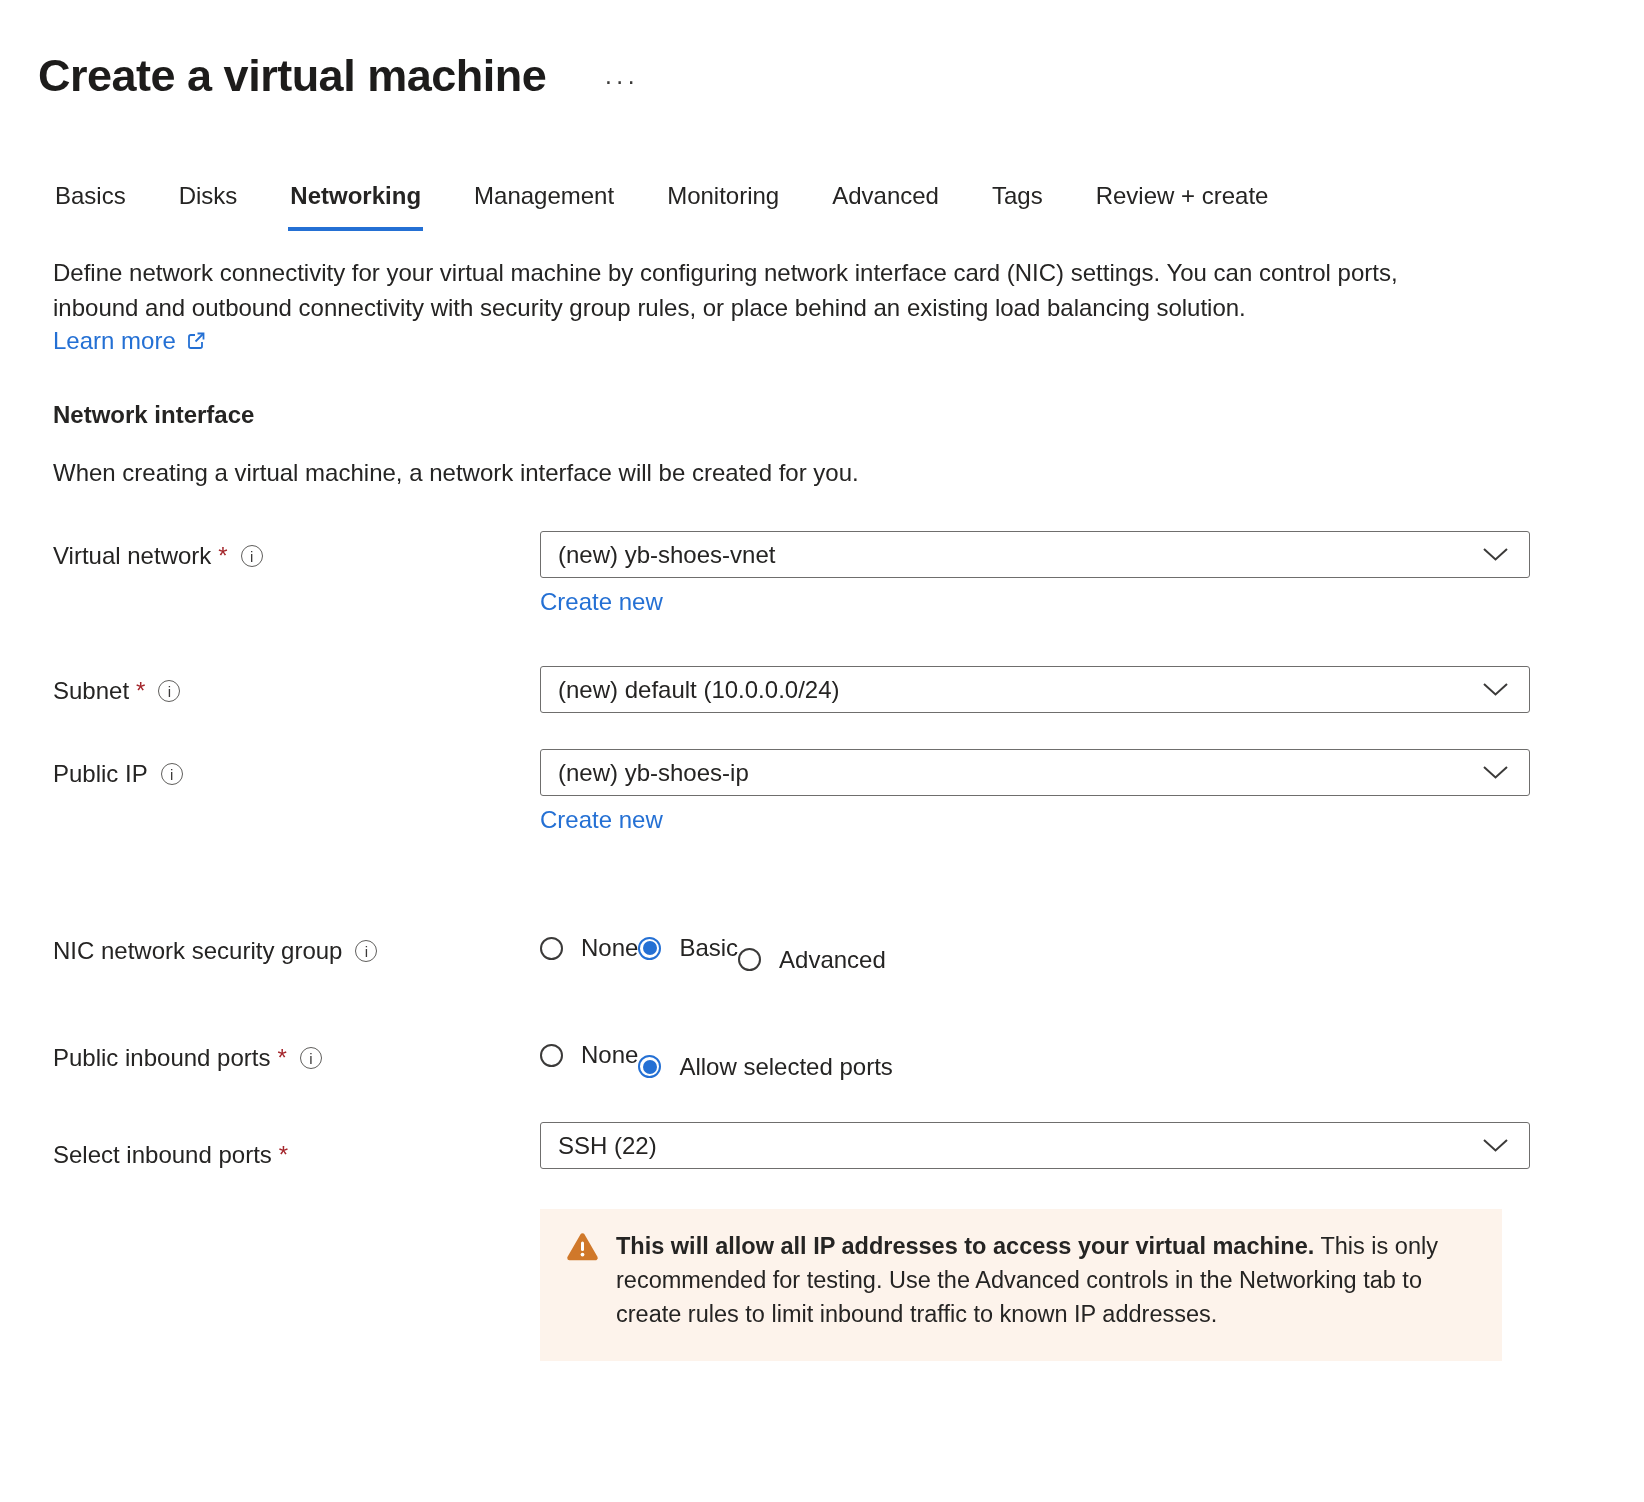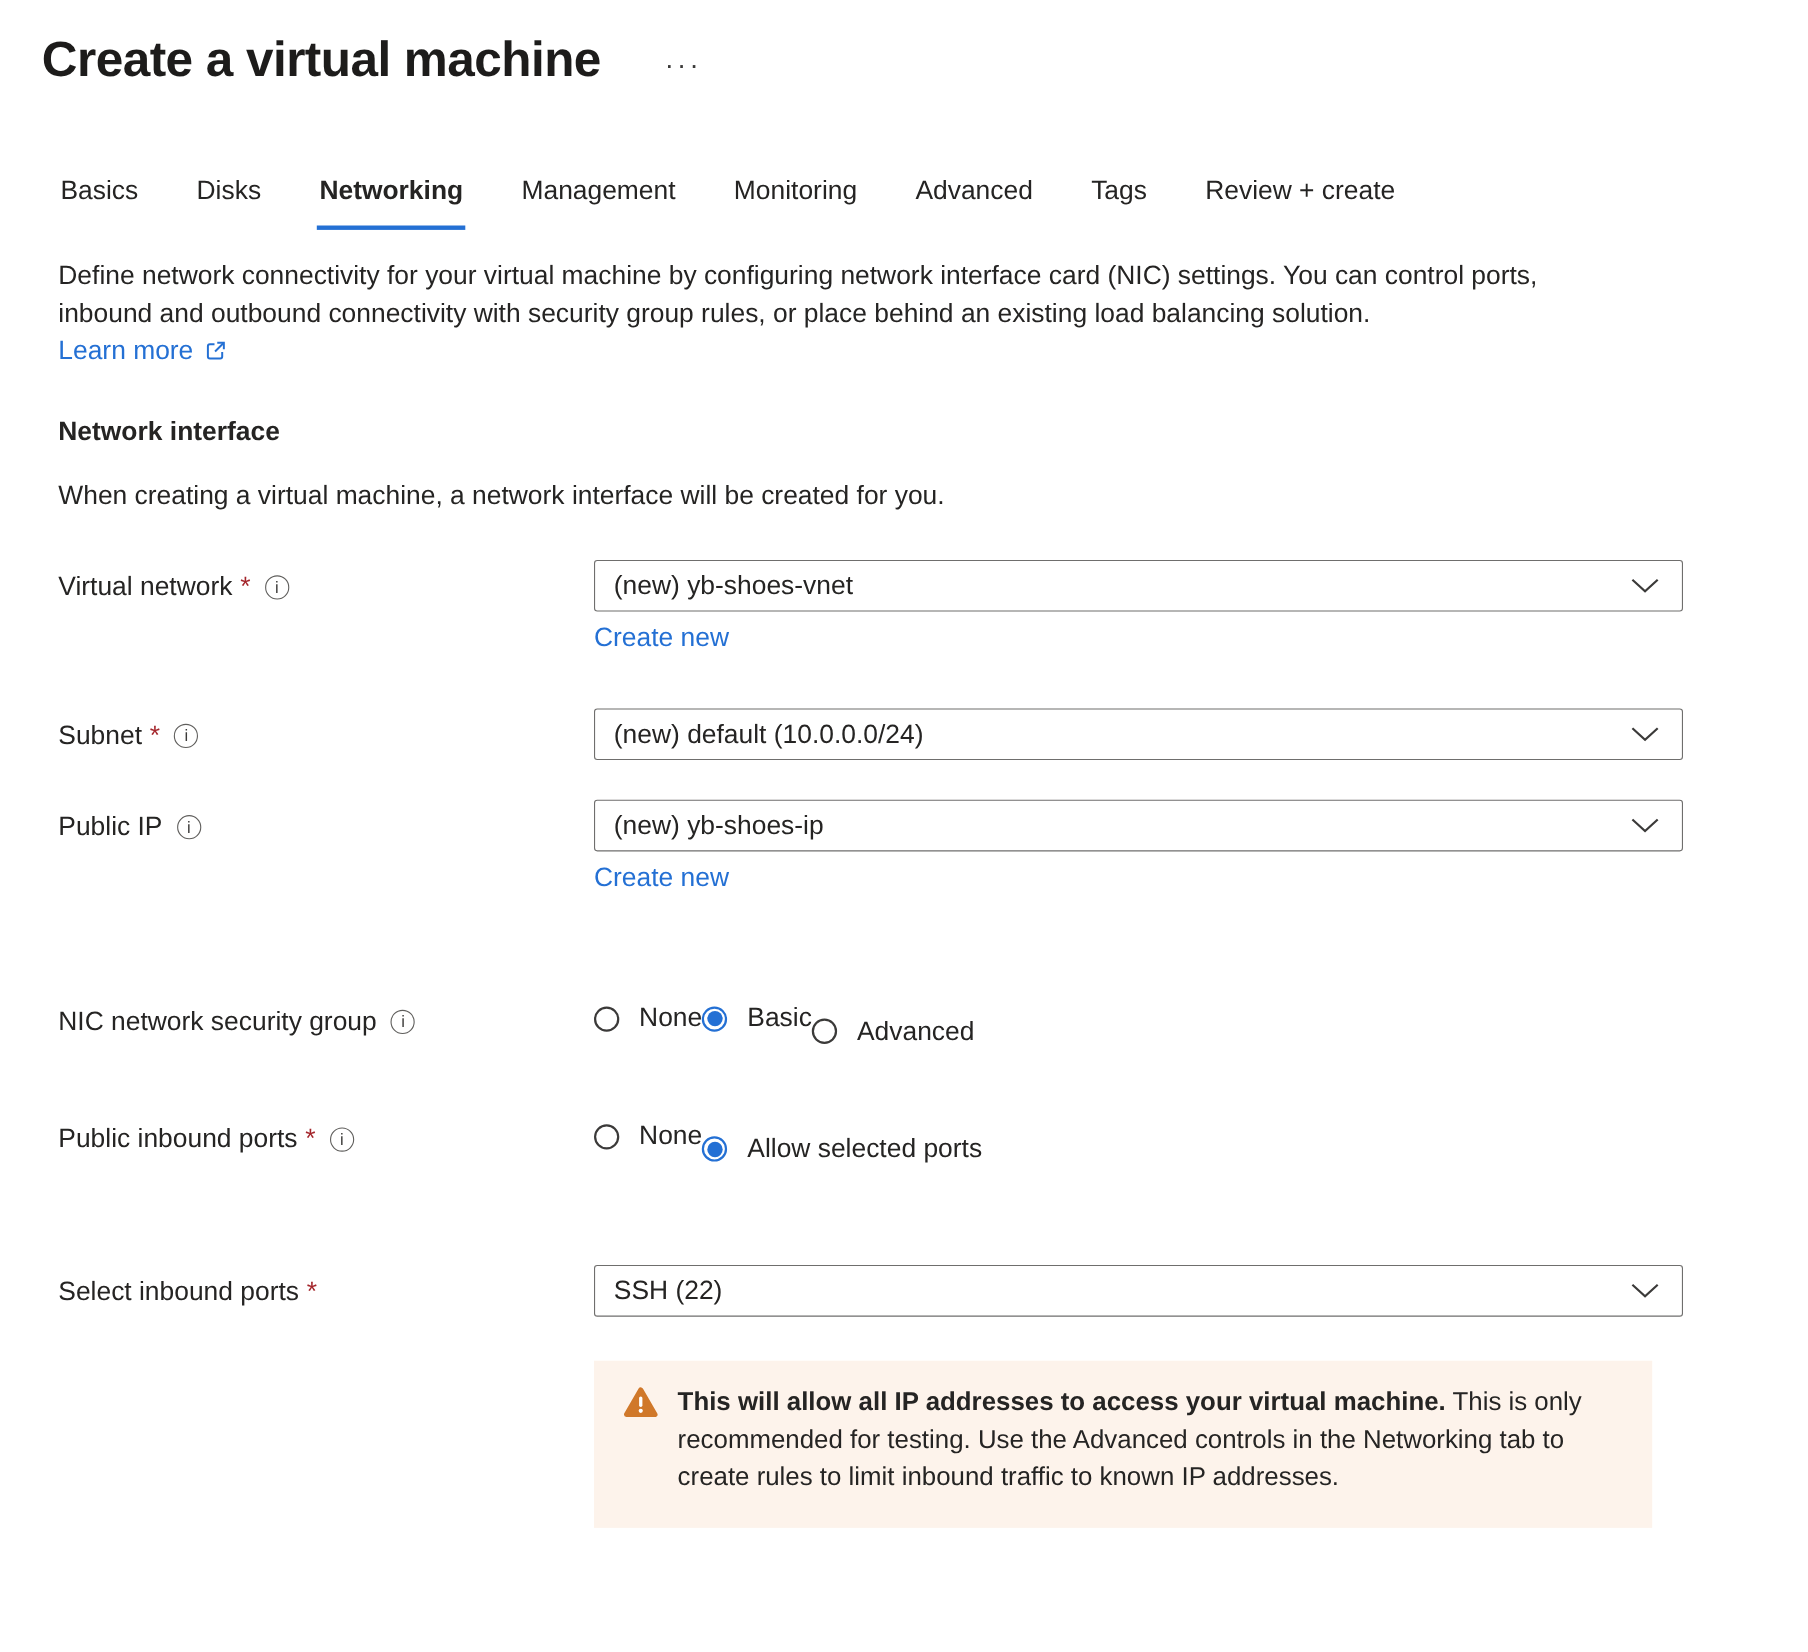--- a/index.html
+++ b/index.html
@@ -20,21 +20,21 @@
     overflow:hidden;
   }
   .page{padding:24px 0 0 38px;}
 
   
   .breadcrumb{display:flex;align-items:center;gap:12px;font-size:24px;}
   .breadcrumb a{color:var(--accent);text-decoration:none;cursor:pointer;}
   .crumb-chev{display:inline-flex;margin-top:2px;}
 
   
-  .title-row{display:flex;align-items:center;gap:58px;margin-top:4px;}
+  .title-row{display:flex;align-items:center;gap:58px;margin-top:26px;}
   .page-title{font-size:45px;font-weight:700;margin:0;letter-spacing:-0.5px;color:#1d1c1b;}
   .more-btn{background:none;border:none;padding:0;font-size:25px;letter-spacing:3px;color:#3b3a39;cursor:pointer;line-height:1;margin-top:10px;}
 
   
   .tabs{display:flex;gap:49px;margin:80px 0 0 15px;}
   .tab{background:none;border:none;padding:0 2px 17px 2px;font-size:24px;color:var(--text);
        border-bottom:4px solid transparent;cursor:pointer;font-family:inherit;}
   .tab.active{font-weight:700;border-bottom-color:var(--accent);}
 
   
@@ -58,21 +58,21 @@
       display:flex;align-items:center;justify-content:space-between;
       padding:0 20px 0 17px;font-size:24px;cursor:pointer;}
   .create-new{display:inline-block;margin-top:10px;font-size:24px;color:var(--accent);
       text-decoration:none;cursor:pointer;}
 
   .row-vn{margin-top:44px;}
   .row-subnet{margin-top:50px;}
   .row-publicip{margin-top:36px;}
   .row-nsg{margin-top:100px;}
   .row-pip{margin-top:56px;}
-  .row-sip{margin-top:80px;}
+  .row-sip{margin-top:30px;align-items:flex-end;}
   .row-nsg .form-label,.row-pip .form-label{padding-top:3px;}
 
   
   .radio-group{display:flex;flex-direction:row;}
   .radio-option{display:flex;align-items:center;gap:18px;cursor:pointer;margin-bottom:23px;}
   .radio-option:last-child{margin-bottom:0;}
   .radio-circle{width:23px;height:23px;border:2.5px solid #3b3a39;border-radius:50%;
       display:flex;align-items:center;justify-content:center;flex-shrink:0;background:#fff;}
   .radio-circle.selected{border-color:var(--accent);}
   .radio-circle.selected::after{content:"";width:14px;height:14px;border-radius:50%;background:var(--accent);}

